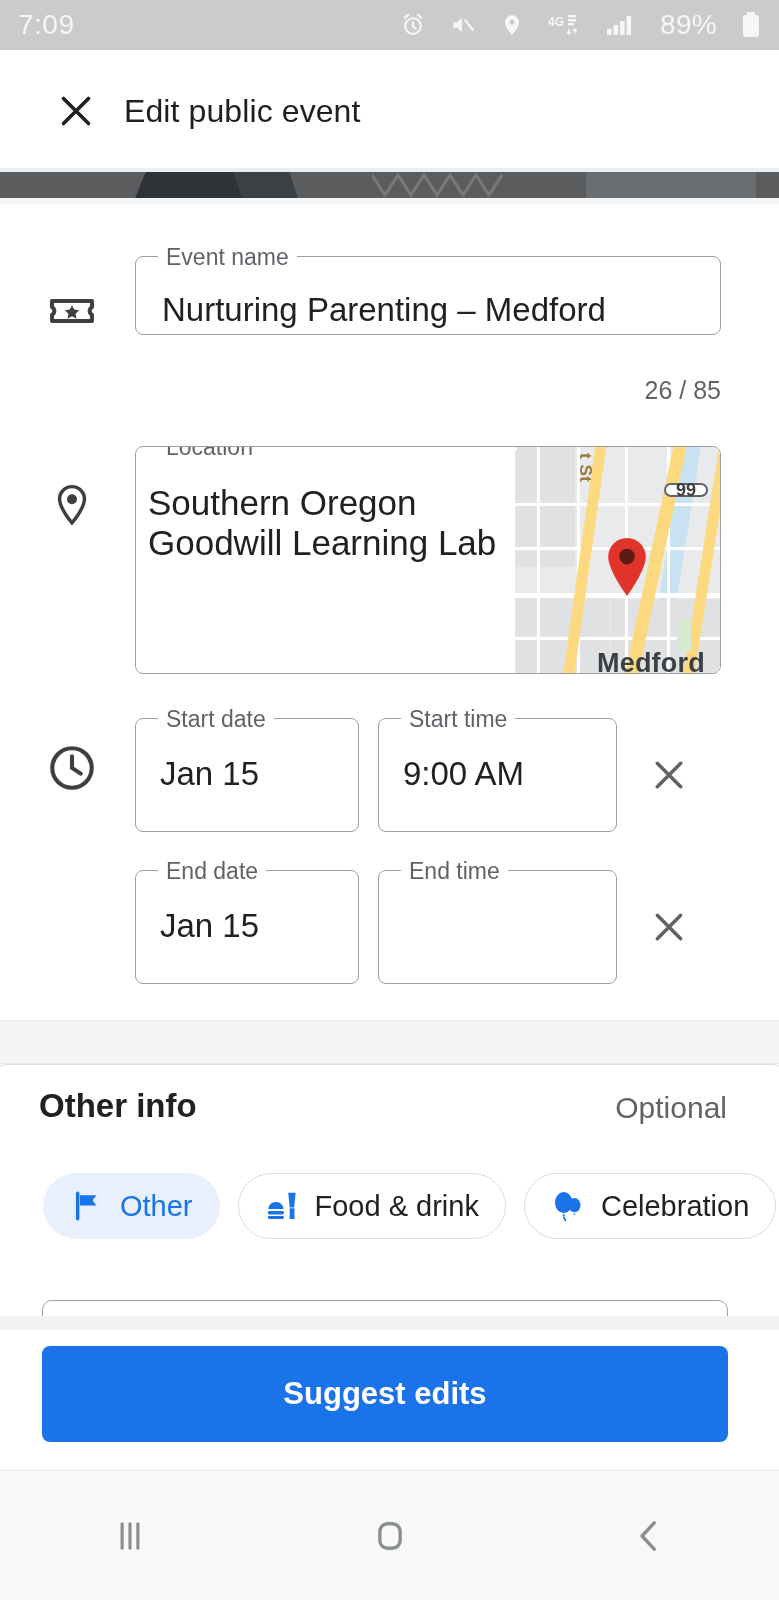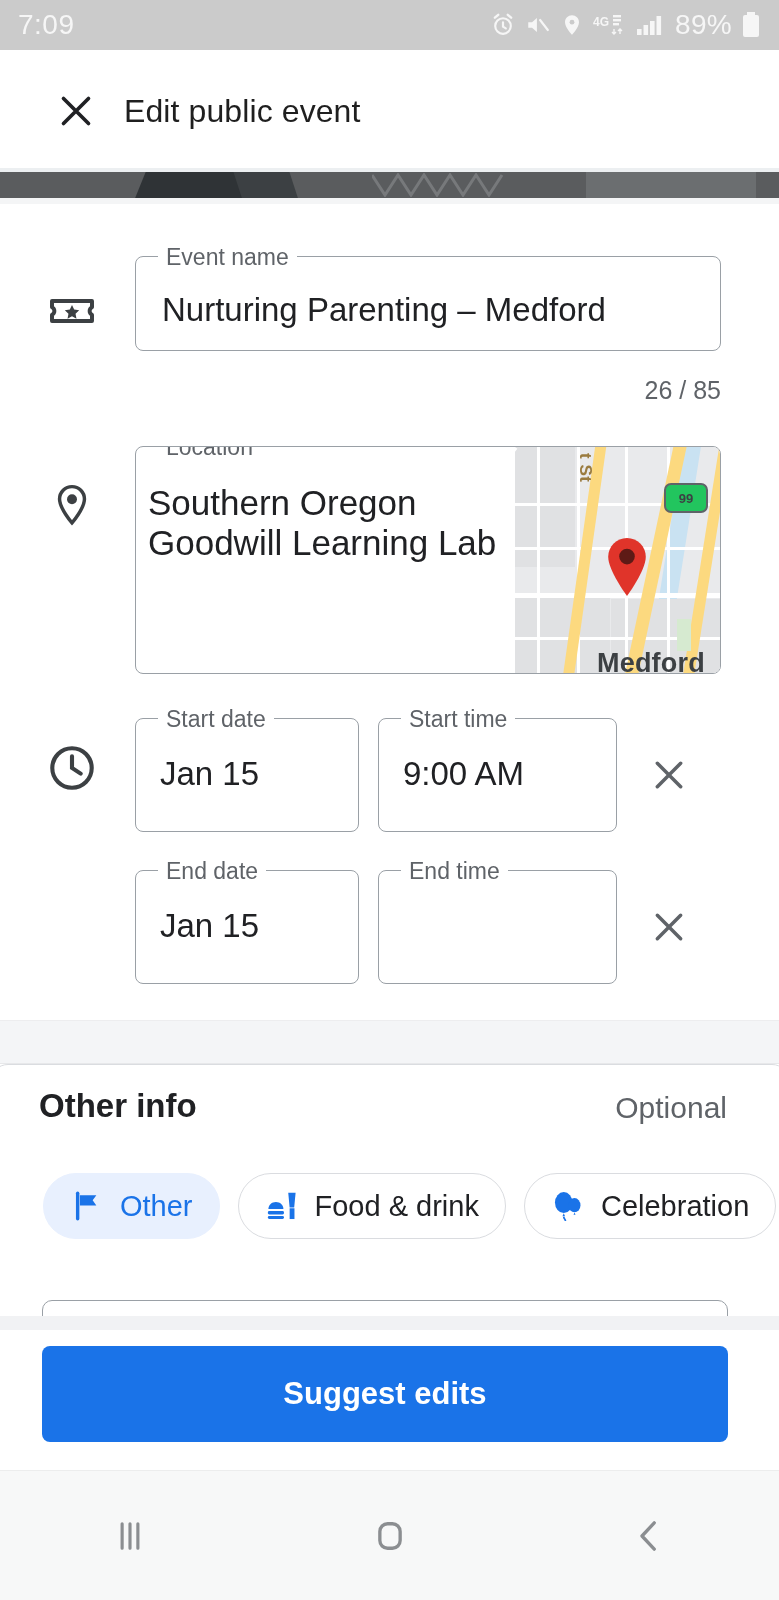--- a/index.html
+++ b/index.html
@@ -11,21 +11,21 @@
   }
   .phone { position: relative; width: 779px; height: 1600px; background: #fff; border-radius: 21px; }
 
   
   .statusbar {
     position: absolute; left: 0; top: 0; width: 779px; height: 50px;
     background: #cbcbcb; display: flex; align-items: center;
     padding: 0 18px;
   }
   .status-time { color: #f6f6f6; font-size: 28px; letter-spacing: .5px; }
-  .status-right { margin-left: auto; display: flex; align-items: center; gap: 9px; }
+  .status-right { margin-left: auto; display: flex; align-items: center; gap: 24px; }
   .status-right svg { display: block; }
   .status-pct { color: #f6f6f6; font-size: 28px; letter-spacing: .3px; }
 
   
   .appbar {
     position: absolute; left: 0; top: 50px; width: 779px; height: 122px;
     background: #fff; display: flex; align-items: center; padding-left: 28px;
   }
   .appbar-close { width: 96px; display: flex; align-items: center; justify-content: center; }
   .appbar-title { font-size: 32px; color: #1f1f1f; letter-spacing: .1px; }
@@ -56,21 +56,21 @@
     border-radius: 8px;
     background: #fff;
   }
   .tf > .tf-label {
     position: absolute; top: -13px; left: 22px;
     background: #fff; padding: 0 8px;
     font-size: 23px; color: #5f6368; white-space: nowrap;
   }
   .tf-value { font-size: 33px; color: #202124; }
 
-  #field-eventname { left: 135px; top: 52px; width: 586px; height: 95px; }
+  #field-eventname { left: 135px; top: 52px; width: 586px; height: 79px; }
   #field-eventname .tf-value { position:absolute; left: 26px; top: 34px; }
   .counter { position:absolute; right: 58px; top: 172px; font-size: 25px; color: #5f6368; }
 
   #field-location { left: 135px; top: 242px; width: 586px; height: 228px; overflow: hidden; }
   .loc-name { position:absolute; left: 12px; top: 36px; width: 360px;
      font-size: 35px; line-height: 40px; color: #202124; }
   .loc-addr { position:absolute; left: 26px; top: 126px; width: 360px;
      font-size: 30px; line-height: 38px; color: #3c4043; }
 
   
@@ -82,24 +82,24 @@
   .map .wroad { position:absolute; background:#ffffff; }
   .map .yroad { position:absolute; background:#fcd97f; }
   .map .water { position:absolute; background:#c9e2f2; }
   .map .green { position:absolute; background:#d6ead0; }
   .map-street {
     position:absolute; left:60px; top:6px;
     font-size: 17px; color:#9a7b3f; font-weight:bold;
     writing-mode: vertical-rl; letter-spacing:.5px;
   }
   .shield {
-    position:absolute; right:12px; top:36px; width:44px; height:30px;
-    border:2px solid #5f6368; border-radius:7px; background:#22c55e;
+    position:absolute; right:12px; top:36px; width:44px; height:14px;
+    border:2px solid #5f6368; border-radius:7px; background:#ffffff;
     display:flex; align-items:center; justify-content:center;
-    font-size:13px; color:#3c4043; font-weight:bold;
+    font-size:18px; color:#3c4043; font-weight:bold;
   }
   .marker { position:absolute; left: 88px; top: 88px; }
   .map-city {
     position:absolute; left: 82px; bottom: -6px; font-size: 27px;
     color:#3c4043; font-weight:bold; letter-spacing:.2px;
   }
 
   #field-startdate { left: 135px; top: 514px; width: 224px; height: 114px; }
   #field-starttime { left: 378px; top: 514px; width: 239px; height: 114px; }
   #field-enddate   { left: 135px; top: 666px; width: 224px; height: 114px; }

